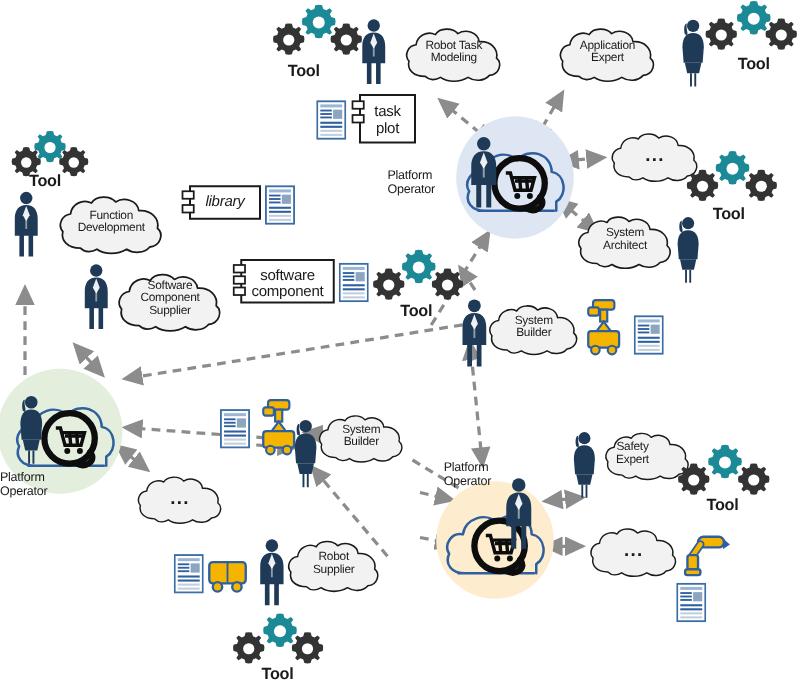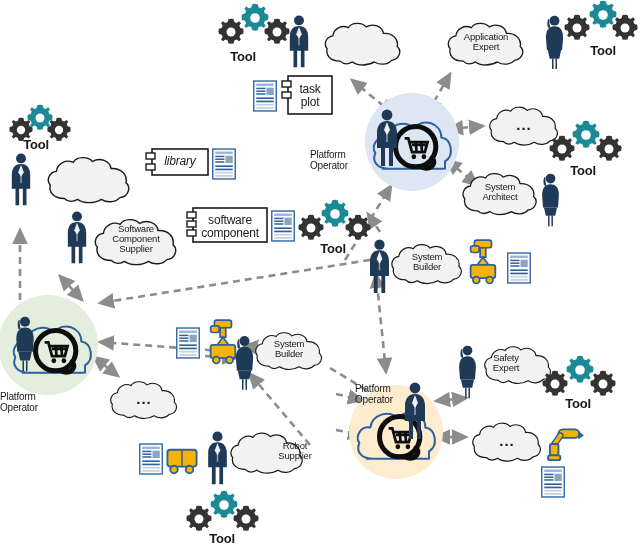--- a/index.html
+++ b/index.html
@@ -6,21 +6,21 @@
   body{width:640px;height:547px;position:relative;overflow:hidden;
        font-family:"Liberation Sans",sans-serif;}
   #stage{position:absolute;left:0;top:0;width:640px;height:547px;}
   svg{position:absolute;left:0;top:0;width:640px;height:547px;overflow:visible;}
   #edges{z-index:1;}
   #nodes{z-index:2;}
   .lbl{position:absolute;z-index:3;color:#1a1a1a;text-align:center;
        line-height:1.05;letter-spacing:-0.2px;}
   .cloudlbl{font-size:9.5px;}
   .toollbl{font-size:13px;font-weight:bold;}
-  .polbl{font-size:10px;text-align:left;margin-top:14px;}
+  .polbl{font-size:10px;text-align:left;}
   .boxlbl{font-size:12px;}
   .dots{font-size:15px;font-weight:bold;letter-spacing:1px;}
 </style>
 </head>
 <body>
 
 <div id="stage">
 
   <svg id="edges">
     <defs>
@@ -250,26 +250,28 @@
     <use href="#woman" x="539" y="172" width="23" height="56"></use>
     <use href="#man" x="375" y="108" width="24" height="60"></use>
     <use href="#woman" x="13" y="315" width="24" height="58"></use>
     <use href="#man" x="403" y="381" width="24" height="60"></use>
     <use href="#man" x="368" y="238" width="23" height="57"></use>
     <use href="#woman" x="233" y="334" width="23" height="58"></use>
     <use href="#man" x="206" y="430" width="23" height="56"></use>
     <use href="#woman" x="456" y="344" width="23" height="56"></use>
   </svg>
 
+  <div class="lbl cloudlbl" style="left:45px;top:168px;width:88px;">Function<br>Development</div>
   <div class="lbl cloudlbl" style="left:92px;top:224px;width:88px;">Software<br>Component<br>Supplier</div>
+  <div class="lbl cloudlbl" style="left:320px;top:32px;width:86px;">Robot Task<br>Modeling</div>
   <div class="lbl cloudlbl" style="left:443px;top:32px;width:86px;">Application<br>Expert</div>
   <div class="lbl cloudlbl" style="left:460px;top:182px;width:80px;">System<br>Architect</div>
   <div class="lbl cloudlbl" style="left:389px;top:252px;width:76px;">System<br>Builder</div>
   <div class="lbl cloudlbl" style="left:253px;top:339px;width:72px;">System<br>Builder</div>
-  <div class="lbl cloudlbl" style="left:228px;top:441px;width:78px;margin-left:28px;">Robot<br>Supplier</div>
+  <div class="lbl cloudlbl" style="left:228px;top:441px;width:78px;">Robot<br>Supplier</div>
   <div class="lbl cloudlbl" style="left:470px;top:353px;width:72px;">Safety<br>Expert</div>
 
   <div class="lbl dots" style="left:487px;top:117px;width:74px;">...</div>
   <div class="lbl dots" style="left:108px;top:391px;width:72px;">...</div>
   <div class="lbl dots" style="left:470px;top:433px;width:74px;">...</div>
 
   <div class="lbl polbl" style="left:310px;top:136px;width:70px;">Platform<br>Operator</div>
   <div class="lbl polbl" style="left:0px;top:378px;width:70px;">Platform<br>Operator</div>
   <div class="lbl polbl" style="left:355px;top:370px;width:70px;">Platform<br>Operator</div>
 

